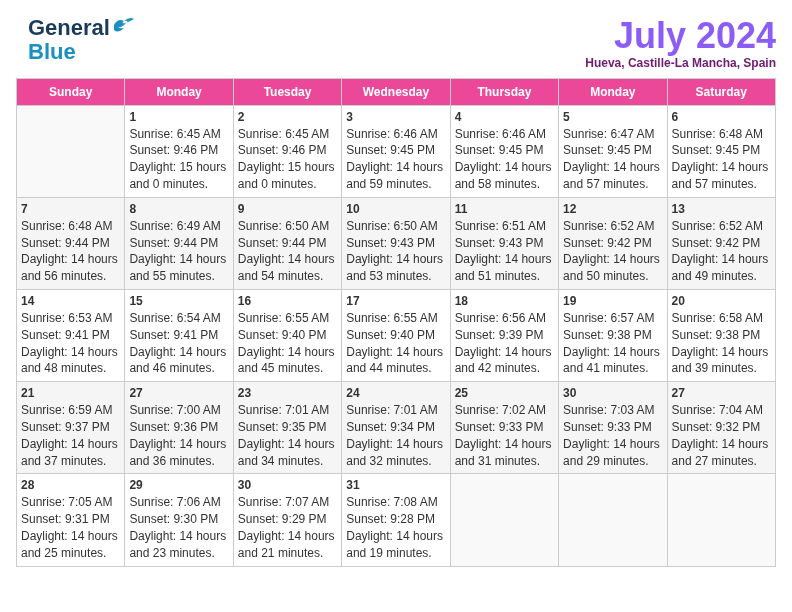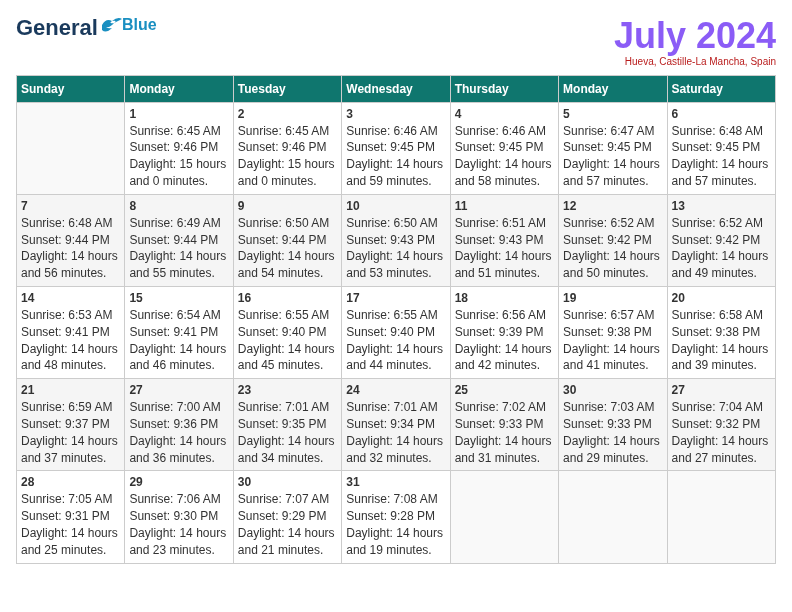--- a/index.html
+++ b/index.html
@@ -11,59 +11,61 @@
       padding: 16px;
     }
     .header {
       display: flex;
       justify-content: space-between;
       align-items: flex-start;
       margin-bottom: 8px;
     }
     .logo {
       display: flex;
-      flex-direction: row;
+      flex-direction: column;
       align-items: flex-start;
+      margin-left: 12px;
     }
     .logo-general {
       font-size: 22px;
       font-weight: bold;
       color: #1a3a5c;
       line-height: 1.1;
     }
     .logo-blue {
-      font-size: 16px;
+      font-size: 22px;
       font-weight: bold;
       color: #1a8fc1;
       line-height: 1.1;
     }
     .title-section {
       text-align: right;
     }
     .month-title {
       font-size: 36px;
       font-weight: bold;
       color: #8b5cf6;
       line-height: 1.1;
     }
     .location {
-      font-size: 10px;
-      color: #b91c1c;
+      font-size: 12px;
+      color: #701a75;
+      font-weight: bold;
     }
     table {
       width: 100%;
       border-collapse: collapse;
     }
     th {
-      background-color: #0f766e;
+      background-color: #ec4899;
       color: white;
       font-size: 12px;
       font-weight: bold;
       padding: 6px 4px;
-      text-align: left;
+      text-align: center;
       border: 1px solid #ccc;
     }
     td {
       border: 1px solid #ccc;
       vertical-align: top;
       padding: 4px;
       height: 90px;
       width: 14.28%;
       background: #fff;
     }

